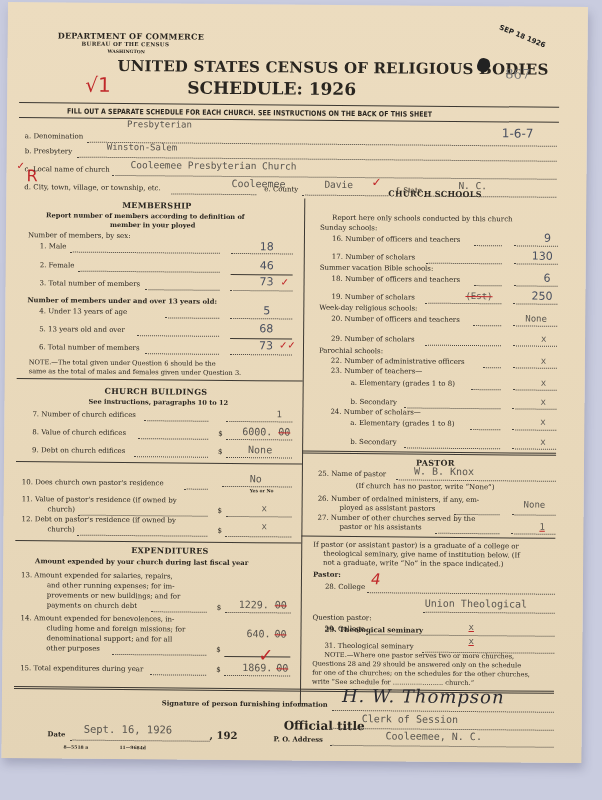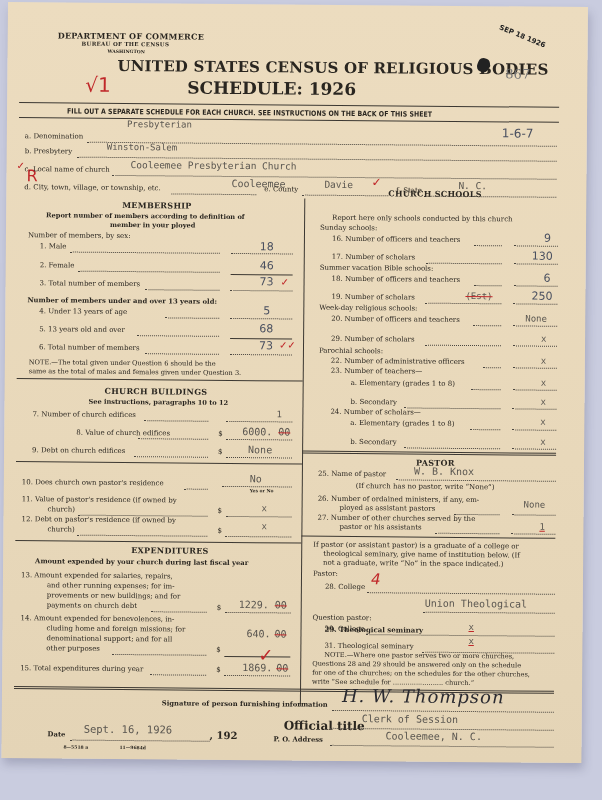--- a/index.html
+++ b/index.html
@@ -134,21 +134,21 @@
   <div class="rule" style="left:12px;top:376px;width:286px;"></div>
 
   <div class="abs sect" style="left:100px;top:383px;">CHURCH BUILDINGS</div>
   <div class="abs sub" style="left:84px;top:395px;">See instructions, paragraphs 10 to 12</div>
 
   <div class="abs lbl" style="left:28px;top:408px;">7. Number of church edifices</div>
   <div class="dots" style="left:140px;top:417px;width:64px;"></div>
   <div class="dots" style="left:222px;top:417px;width:66px;"></div>
   <div class="abs val" style="left:272px;top:405px;">1</div>
 
-  <div class="abs lbl" style="left:28px;top:426px;margin-left:44px;">8. Value of church edifices</div>
+  <div class="abs lbl" style="left:28px;top:426px;">8. Value of church edifices</div>
   <div class="dots" style="left:134px;top:435px;width:70px;"></div>
   <div class="abs lbl" style="left:214px;top:426px;">$</div>
   <div class="dots" style="left:222px;top:435px;width:66px;"></div>
   <div class="abs val" style="left:238px;top:422px;font-size:10px;">6000.</div>
   <div class="abs val" style="left:274px;top:422px;font-size:10px;text-decoration:line-through;text-decoration-color:#c0282a;">00</div>
 
   <div class="abs lbl" style="left:28px;top:444px;">9. Debt on church edifices</div>
   <div class="dots" style="left:130px;top:453px;width:74px;"></div>
   <div class="abs lbl" style="left:214px;top:444px;">$</div>
   <div class="dots" style="left:222px;top:453px;width:66px;"></div>
@@ -286,21 +286,21 @@
   <div class="abs lbl" style="left:314px;top:509px;">27. Number of other churches served by the</div>
   <div class="abs lbl" style="left:336px;top:518px;">pastor or his assistants</div>
   <div class="dots" style="left:432px;top:527px;width:64px;"></div>
   <div class="dots" style="left:508px;top:527px;width:44px;"></div>
   <div class="abs val" style="left:536px;top:515px;text-decoration:underline;text-decoration-color:#c0282a;">1</div>
   <div class="rule thin" style="left:298px;top:531px;width:254px;"></div>
 
   <div class="abs lbl" style="left:310px;top:536px;">If pastor (or assistant pastor) is a graduate of a college or</div>
   <div class="abs lbl" style="left:320px;top:545px;">theological seminary, give name of institution below.  (If</div>
   <div class="abs lbl" style="left:320px;top:554px;">not a graduate, write “No” in the space indicated.)</div>
-  <div class="abs lbl" style="left:310px;top:565px;">Pastor:</div>
+  <div class="abs lbl" style="left:310px;top:565px;font-weight:bold;">Pastor:</div>
 
   <div class="abs lbl" style="left:322px;top:578px;">28. College</div>
   <div class="dots" style="left:364px;top:587px;width:188px;"></div>
   <div class="abs hand red" style="left:368px;top:565px;font-size:15px;font-style:italic;">4</div>
 
   <div class="abs lbl" style="left:322px;top:620px;font-weight:bold;">29. Theological seminary</div>
   <div class="dots" style="left:420px;top:606px;width:132px;"></div>
   <div class="abs val" style="left:422px;top:592px;font-size:10px;">Union Theological</div>
 
   <div class="abs lbl" style="left:310px;top:609px;">Question pastor:</div>

